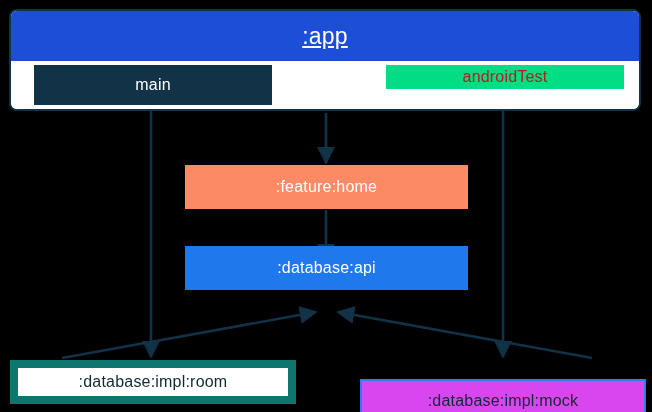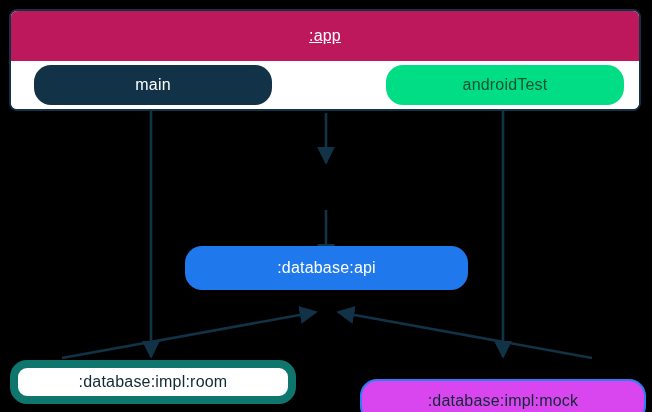--- a/index.html
+++ b/index.html
@@ -36,63 +36,63 @@
     width: 632px;
     height: 102px;
     box-sizing: border-box;
     border: 2px solid #123247;
     border-radius: 8px;
     background: #ffffff;
     overflow: hidden;
   }
   .app-header {
     height: 50px;
-    background: #be185d;
+    background: #1d4ed8;
     color: #ffffff;
     display: flex;
     align-items: center;
     justify-content: center;
-    font-size: 16px;
+    font-size: 23px;
     letter-spacing: 0.2px;
     text-decoration: underline;
   }
   .app-body {
     position: relative;
     height: 48px;
     background: #ffffff;
   }
 
   
   .node {
     position: absolute;
     box-sizing: border-box;
     display: flex;
     align-items: center;
     justify-content: center;
-    border-radius: 17px;
+    border-radius: 0;
     font-size: 16px;
     letter-spacing: 0.2px;
     white-space: nowrap;
   }
 
   .node-main {
     left: 23px;
     top: 4px;
     width: 238px;
     height: 40px;
     background: #123247;
     color: #ffffff;
   }
   .node-androidtest {
     left: 375px;
     top: 4px;
     width: 238px;
-    height: 40px;
+    height: 24px;
     background: #00dd84;
-    color: #14532d;
+    color: #b91c1c;
   }
 
   .node-feature-home {
     left: 185px;
     top: 165px;
     width: 283px;
     height: 44px;
     background: #fb8a65;
     color: #ffffff;
   }
@@ -162,20 +162,21 @@
   </svg>
 
   <div class="app-container">
     <div class="app-header">:app</div>
     <div class="app-body">
       <div class="node node-main">main</div>
       <div class="node node-androidtest">androidTest</div>
     </div>
   </div>
 
+  <div class="node node-feature-home">:feature:home</div>
 
   <div class="node node-database-api">:database:api</div>
 
   <div class="node node-impl-room">:database:impl:room</div>
 
   <div class="node node-impl-mock">:database:impl:mock</div>
 
 </div>
 
 </body></html>

